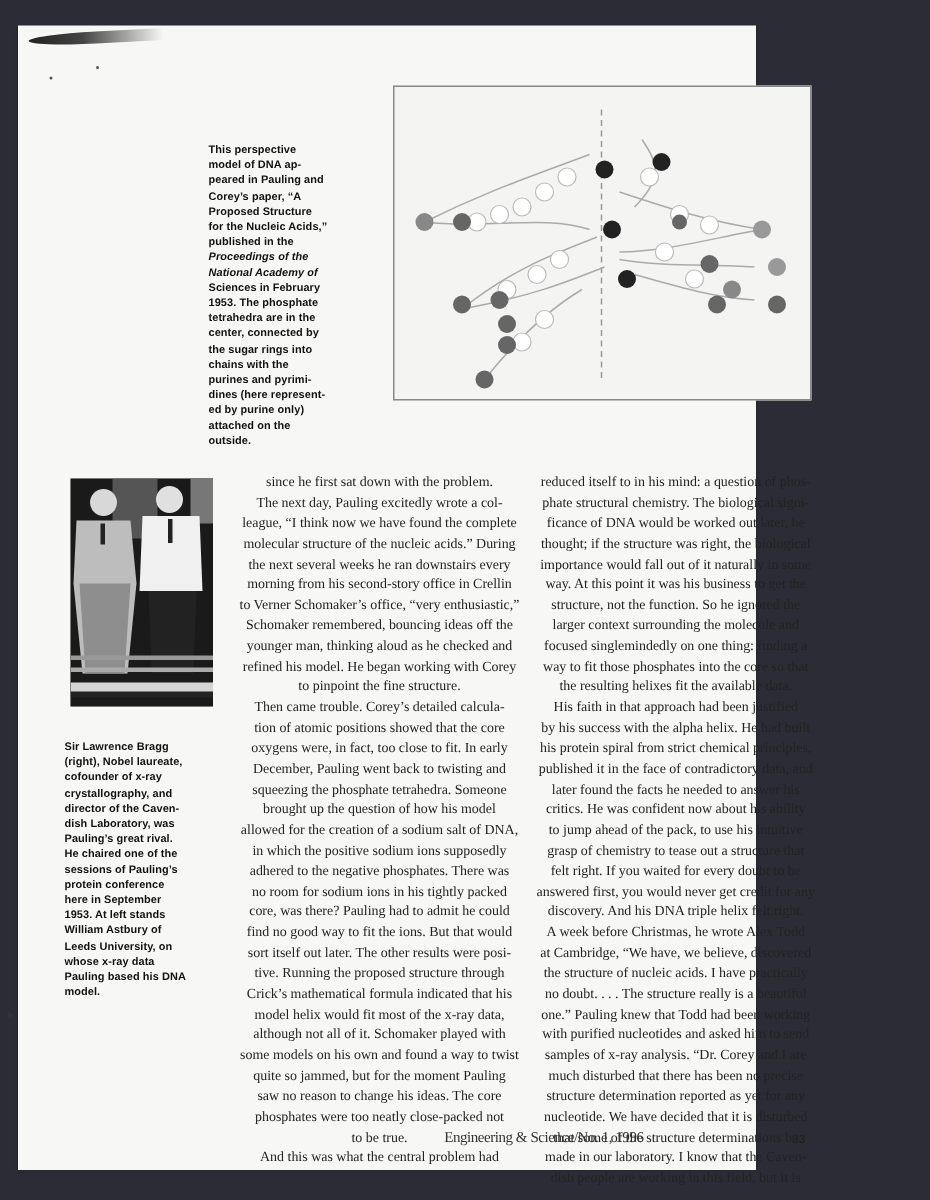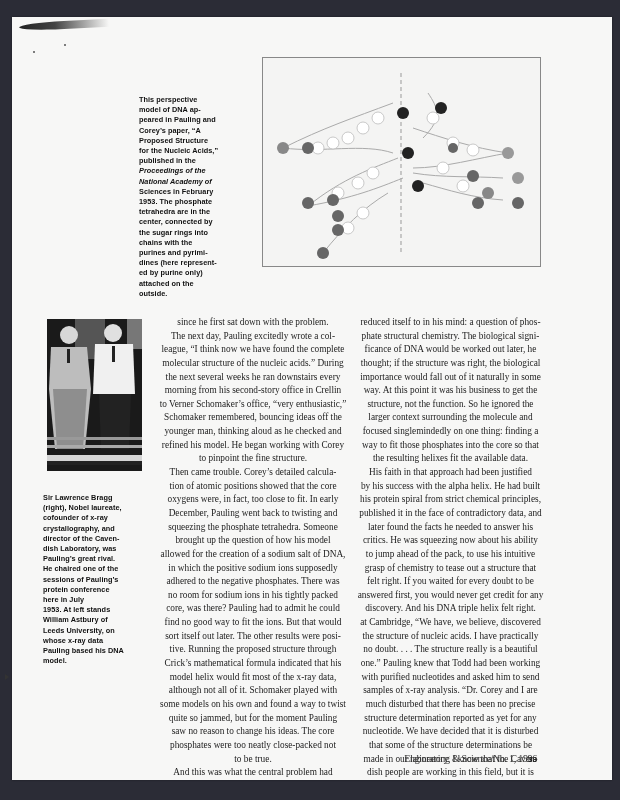--- a/index.html
+++ b/index.html
@@ -2,21 +2,21 @@
 <html><head>
   <meta charset="utf-8">
   <style>
     html, body { margin:0; padding:0; }
     body {
       width:620px; height:800px; overflow:hidden;
       background:#2b2c36;
       position:relative;
     }
     .page {
-      position:absolute; left:12px; top:17px; width:600px; height:763px;
+      position:absolute; left:12px; top:17px; width:492px; height:763px;
       background:#f7f7f6;
       box-shadow:0 0 2px rgba(0,0,0,0.4);
     }
     .smudge {
       position:absolute; left:7px; top:4px; width:90px; height:8px;
       background:linear-gradient(90deg,#222 0%,#444 40%,rgba(80,80,80,0) 100%);
       border-radius:50% 0 0 50%;
       transform:rotate(-3deg);
     }
     .dot { position:absolute; width:2px; height:2px; background:#555; border-radius:50%; }
@@ -161,21 +161,21 @@
     <div>Sir Lawrence Bragg</div>
     <div>(right), Nobel laureate,</div>
     <div>cofounder of x-ray</div>
     <div>crystallography, and</div>
     <div>director of the Caven-</div>
     <div>dish Laboratory, was</div>
     <div>Pauling’s great rival.</div>
     <div>He chaired one of the</div>
     <div>sessions of Pauling’s</div>
     <div>protein conference</div>
-    <div>here in July</div>
+    <div>here in September</div>
     <div>1953.  At left stands</div>
     <div>William Astbury of</div>
     <div>Leeds University, on</div>
     <div>whose x-ray data</div>
     <div>Pauling based his DNA</div>
     <div>model.</div>
   </div>
 
   <div class="col col1">
     <div>since he first sat down with the problem.</div>
@@ -224,26 +224,27 @@
     <div>structure, not the function.  So he ignored the</div>
     <div>larger context surrounding the molecule and</div>
     <div>focused singlemindedly on one thing: finding a</div>
     <div>way to fit those phosphates into the core so that</div>
     <div>the resulting helixes fit the available data.</div>
     <div>   His faith in that approach had been justified</div>
     <div>by his success with the alpha helix.  He had built</div>
     <div>his protein spiral from strict chemical principles,</div>
     <div>published it in the face of contradictory data, and</div>
     <div>later found the facts he needed to answer his</div>
-    <div>critics.  He was squeezing now about his ability</div>
+    <div>critics.  He was confident now about his ability</div>
     <div>to jump ahead of the pack, to use his intuitive</div>
     <div>grasp of chemistry to tease out a structure that</div>
     <div>felt right.  If you waited for every doubt to be</div>
     <div>answered first, you would never get credit for any</div>
     <div>discovery.  And his DNA triple helix felt right.</div>
+    <div>   A week before Christmas, he wrote Alex Todd</div>
     <div>at Cambridge, “We have, we believe, discovered</div>
     <div>the structure of nucleic acids.  I have practically</div>
     <div>no doubt. . . . The structure really is a beautiful</div>
     <div>one.”  Pauling knew that Todd had been working</div>
     <div>with purified nucleotides and asked him to send</div>
     <div>samples of x-ray analysis.  “Dr. Corey and I are</div>
     <div>much disturbed that there has been no precise</div>
     <div>structure determination reported as yet for any</div>
     <div>nucleotide.  We have decided that it is disturbed</div>
     <div>that some of the structure determinations be</div>

